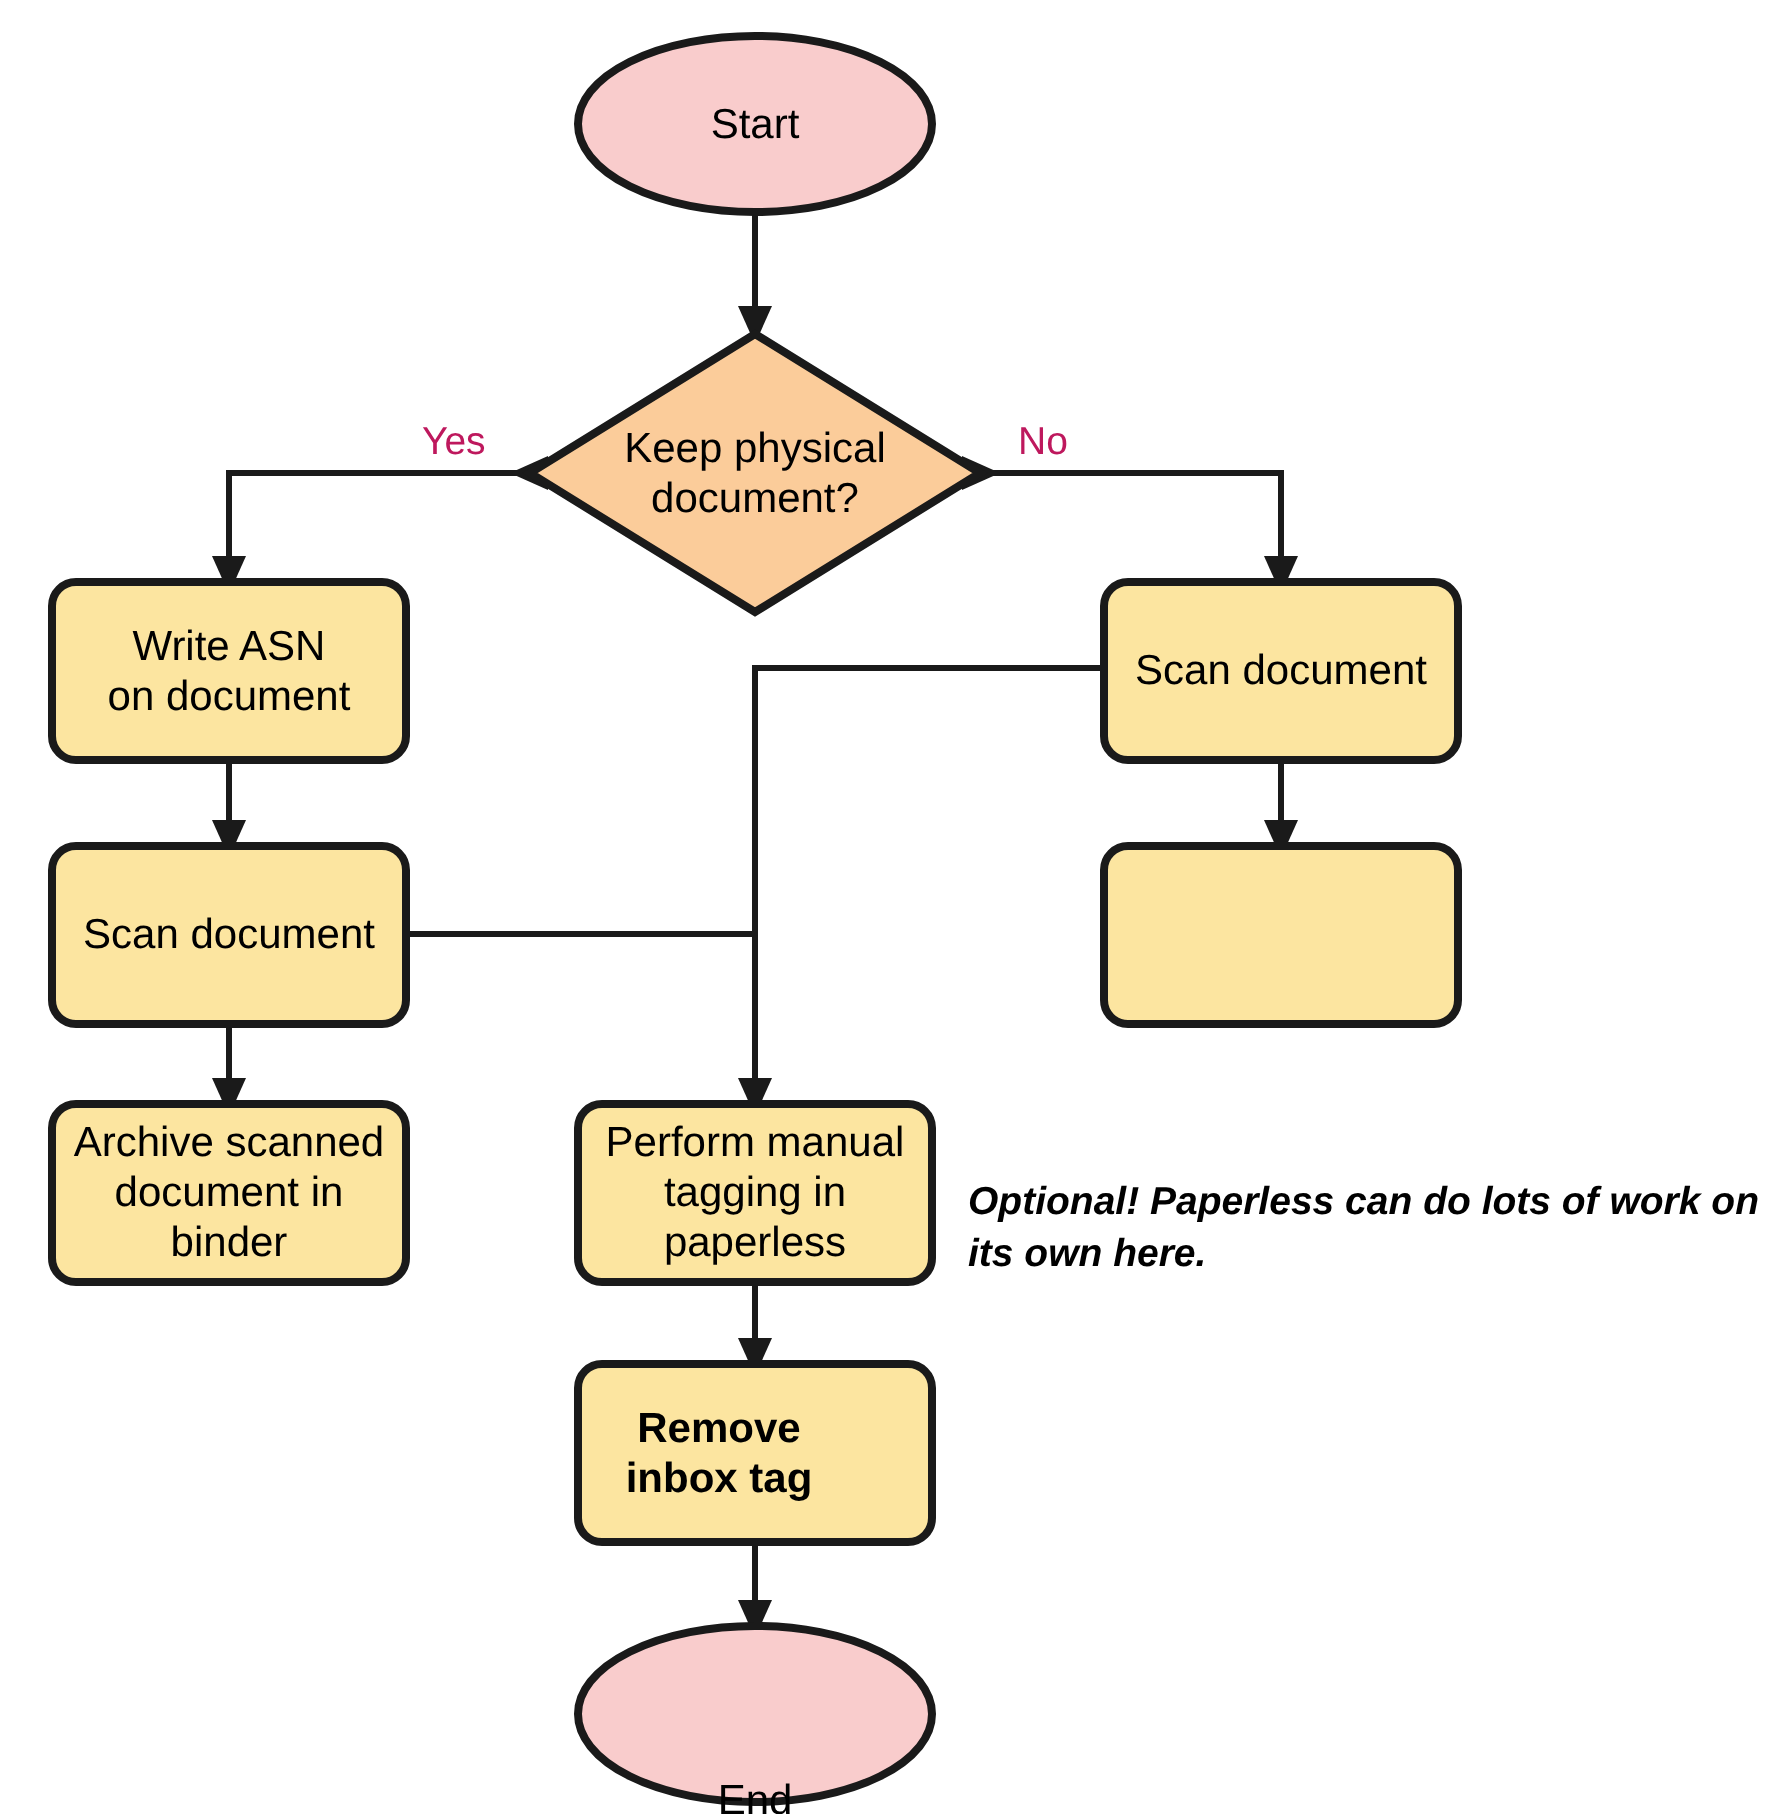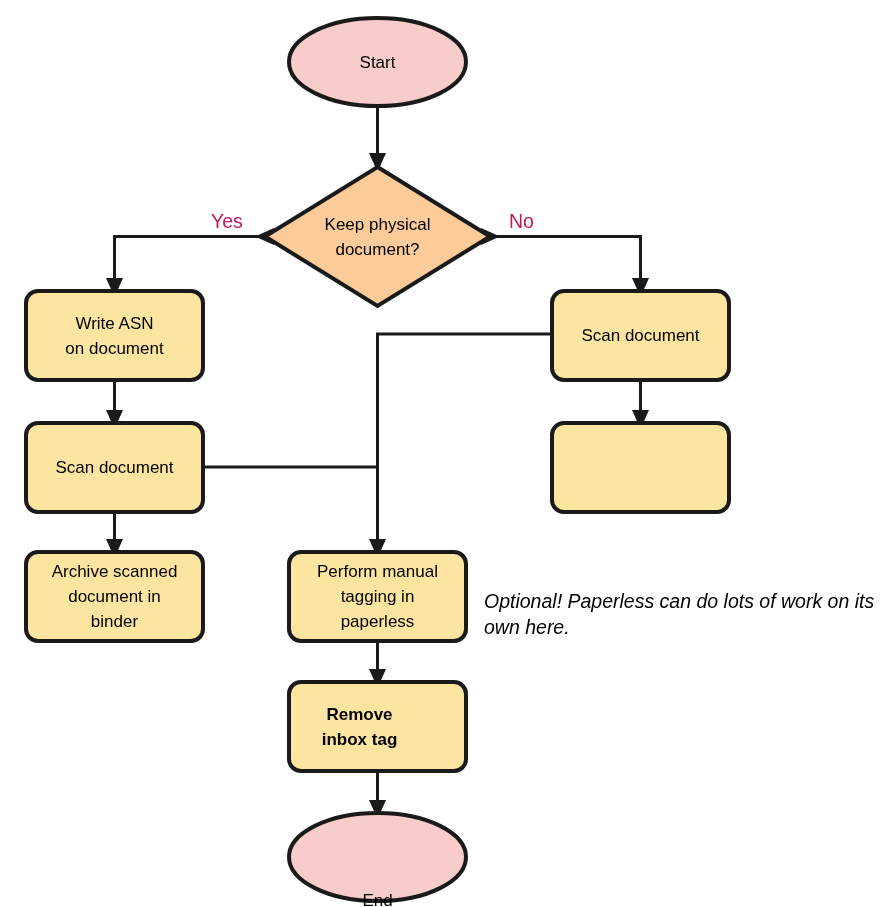--- a/index.html
+++ b/index.html
@@ -40,41 +40,42 @@
     fill: #1a1a1a;
     stroke: none;
   }
   .node-label {
     position: absolute;
     display: flex;
     align-items: center;
     justify-content: center;
     text-align: center;
     color: #000000;
-    font-size: 17px;
+    font-size: 21px;
     line-height: 25px;
     font-family: "Liberation Sans", sans-serif;
     white-space: pre-line;
     pointer-events: none;
   }
   .edge-label {
     position: absolute;
     color: #be185d;
     font-size: 19.5px;
     line-height: 23px;
     font-family: "Liberation Sans", sans-serif;
     white-space: nowrap;
   }
   .note-text {
     position: absolute;
     color: #000000;
     font-size: 19.5px;
     line-height: 26px;
     font-style: italic;
     font-family: "Liberation Sans", sans-serif;
+    font-weight: bold;
   }
 </style>
 </head>
 <body>
 
 <div id="flow-root">
 
   <svg class="flow-canvas" viewBox="0 0 888 907">
 
     <g>

